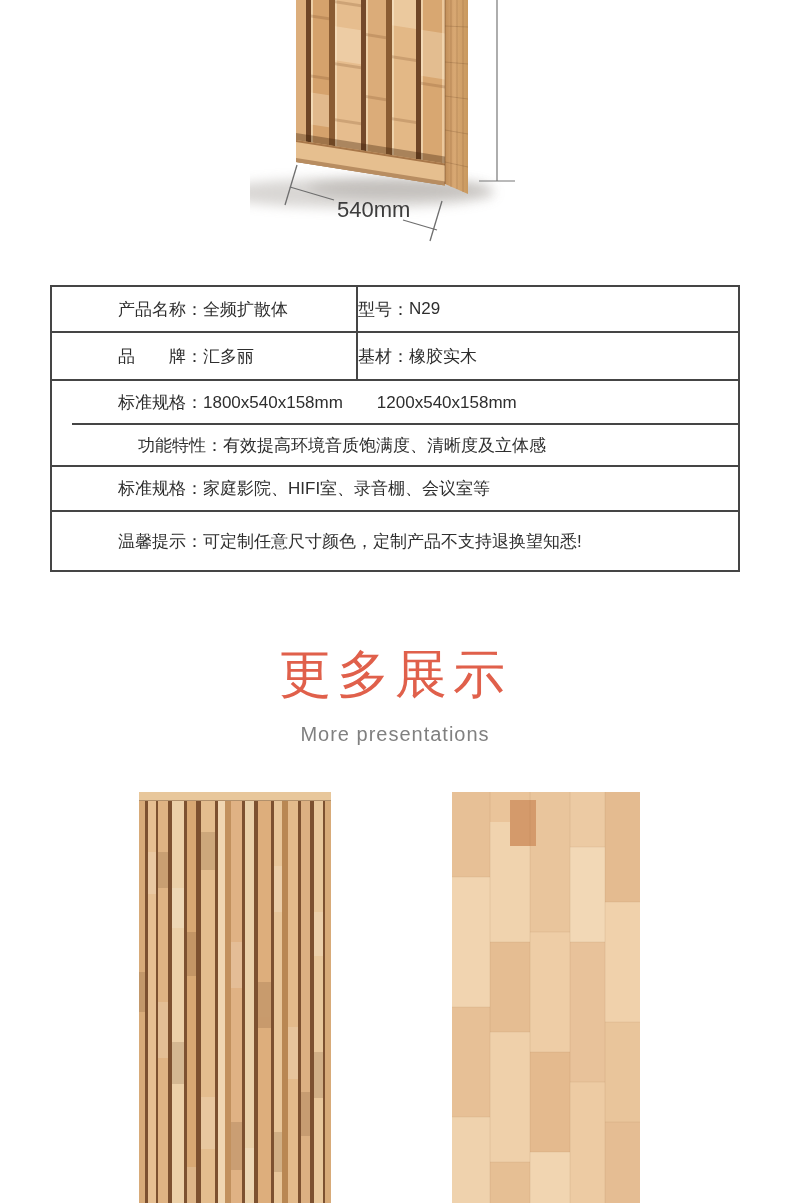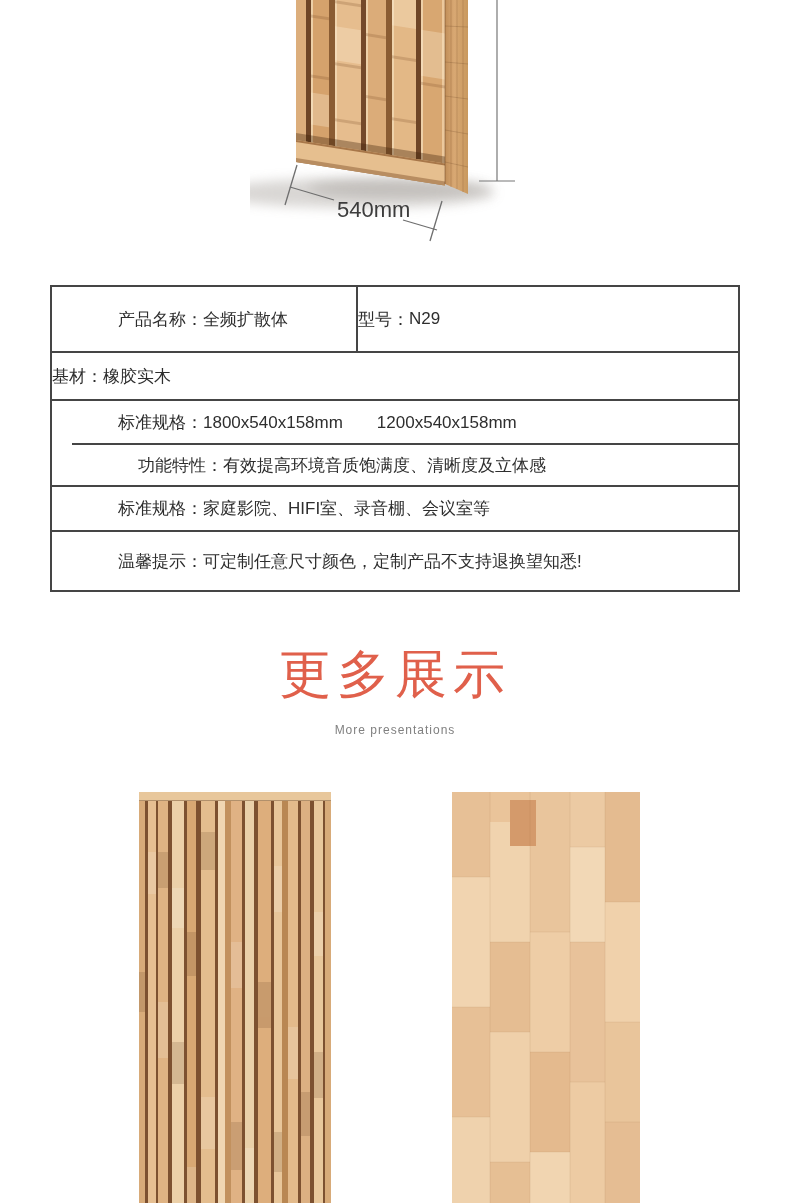--- a/index.html
+++ b/index.html
@@ -13,36 +13,36 @@
   .hero-art{position:absolute;left:250px;top:0;width:280px;height:245px;}
 
   
   .spec-table{
     position:absolute;left:50px;top:285px;width:690px;
     border:2px solid #454545;background:#fff;box-sizing:border-box;
   }
   .spec-row{display:flex;align-items:stretch;border-top:2px solid #454545;
     font-size:17px;color:#2e2e2e;}
   .spec-row:first-child{border-top:none;}
-  .spec-row.r1{height:64px;}
+  .spec-row.r1{height:44px;}
   .spec-row.r2{height:46px;}
   .spec-row.r3{height:42px;}
   .spec-row.r4{height:40px;margin-left:20px;}
   .spec-row.r5{height:43px;}
   .spec-row.r6{height:58px;justify-content:center;}
   .cell{display:flex;align-items:center;box-sizing:border-box;}
   .cell-left{width:306px;border-right:2px solid #454545;padding-left:66px;}
   .cell-right{flex:1;}
   .cell-full{flex:1;padding-left:66px;}
   .lbl,.val{white-space:pre;}
 
   
   .more{position:absolute;left:0;top:640px;width:790px;text-align:center;}
   .more-title{margin:0;font-size:52px;font-weight:400;letter-spacing:6px;color:#e0604b;}
-  .more-sub{margin:13px 8px 0;font-size:12px;letter-spacing:1px;color:#808080;}
+  .more-sub{margin:13px 8px 0;font-size:20px;letter-spacing:1px;color:#808080;}
 
   
   .gallery-left{position:absolute;left:139px;top:792px;width:192px;height:411px;}
   .gallery-right{position:absolute;left:452px;top:792px;width:188px;height:411px;}
 </style>
 </head>
 <body>
 
 <div class="page">
 
@@ -147,20 +147,24 @@
       <div class="cell cell-left">
         <span class="lbl">产品名称：</span>
           <span class="val">全频扩散体</span>
       </div>
       <div class="cell cell-right">
         <span class="lbl">型号：</span>
           <span class="val">N29</span>
       </div>
     </div>
     <div class="spec-row r2">
+      <div class="cell cell-left">
+        <span class="lbl">品　　牌：</span>
+          <span class="val">汇多丽</span>
+      </div>
       <div class="cell cell-right">
         <span class="lbl">基材：</span>
           <span class="val">橡胶实木</span>
       </div>
     </div>
     <div class="spec-row r3">
       <div class="cell cell-full">
         <span class="lbl">标准规格：</span>
           <span class="val">1800x540x158mm　　1200x540x158mm</span>
       </div>

